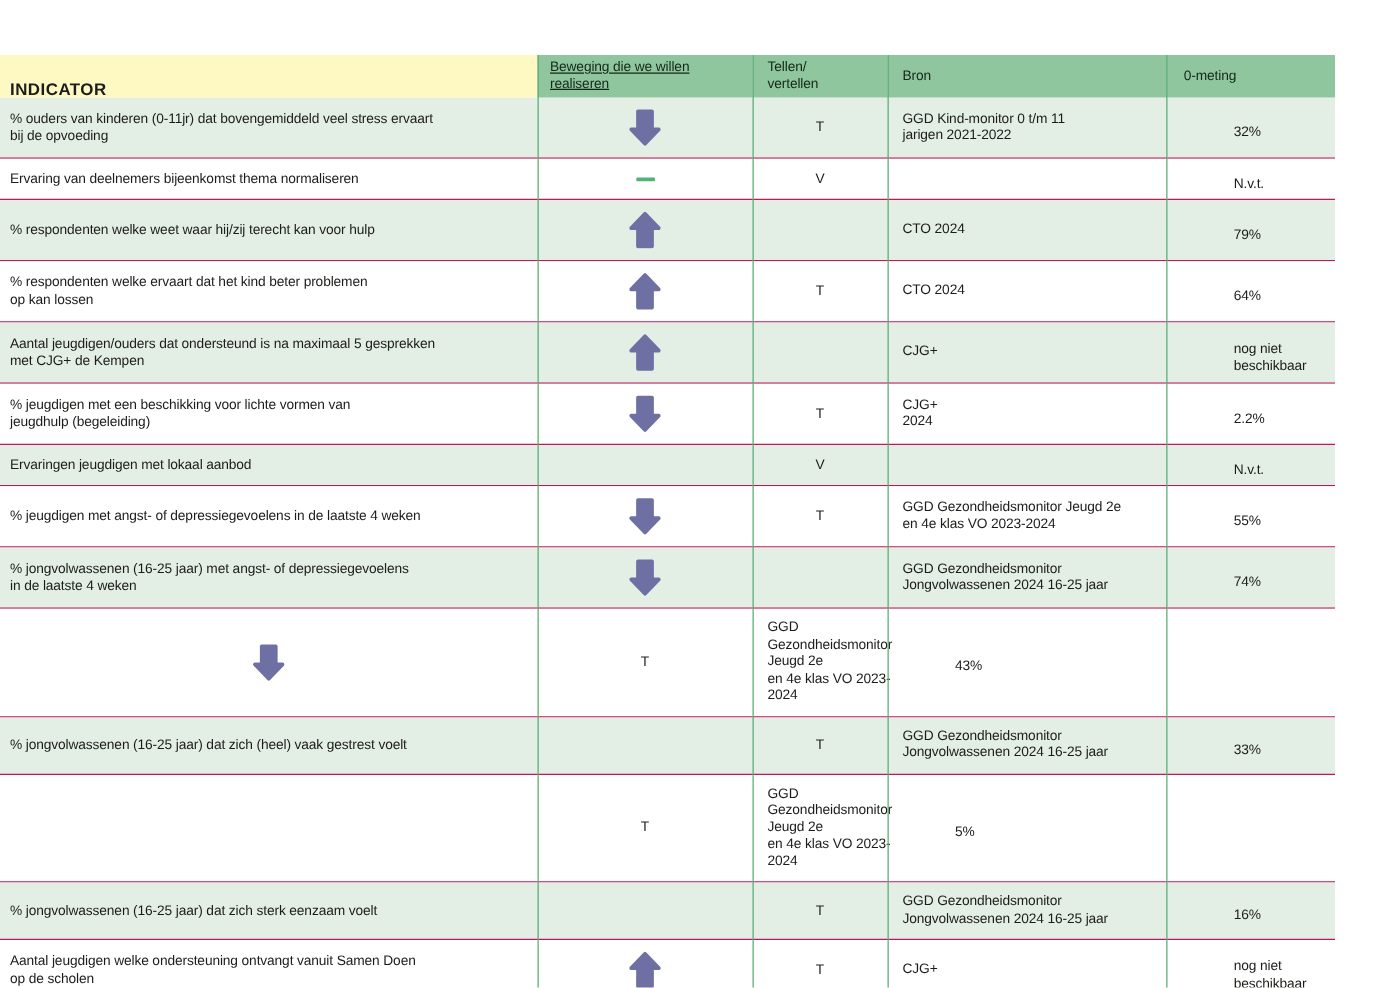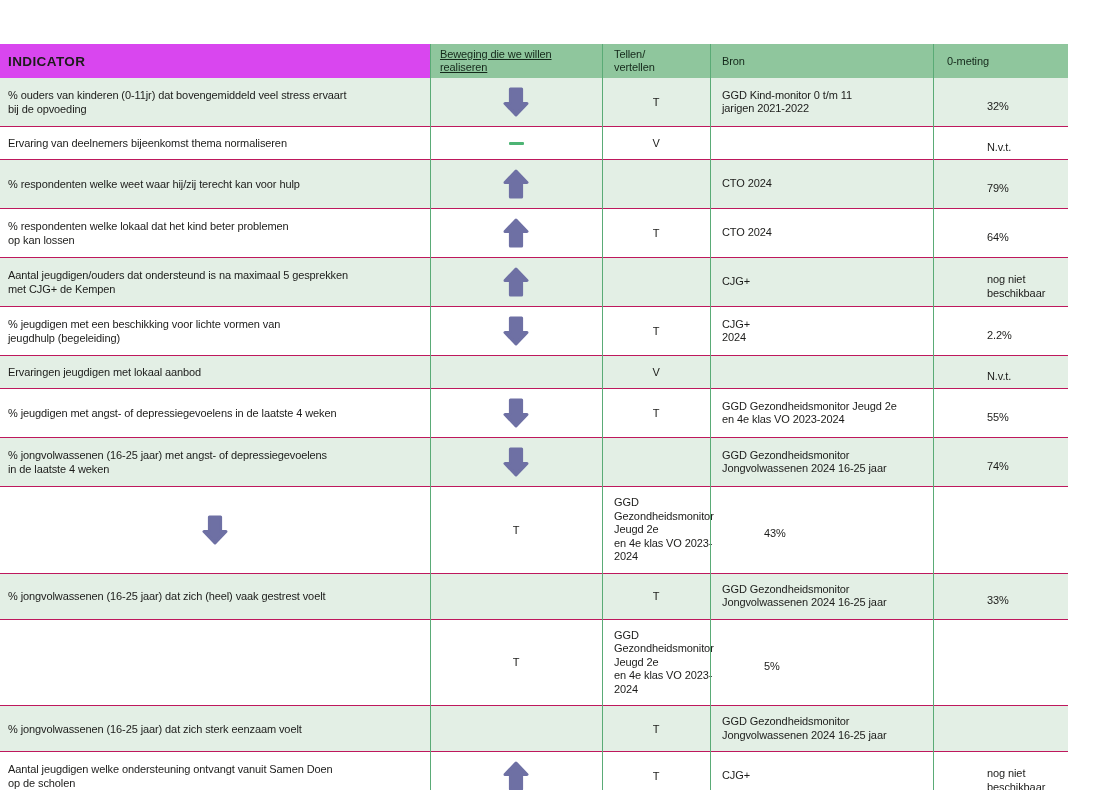--- a/index.html
+++ b/index.html
@@ -13,21 +13,21 @@
     --text:#1c1c1a;
   }
   .table-wrap{position:relative;width:1068px;margin:44px 0 0 0;padding-bottom:8px;}
   .vline{position:absolute;top:0;bottom:0;width:1px;background:var(--line-green);z-index:5;}
   .vline.v1{left:430px}.vline.v2{left:602px}.vline.v3{left:710px}.vline.v4{left:933px}
 
   .grid-row{display:grid;grid-template-columns:430px 172px 108px 223px 135px;}
 
   .header-row{height:34px;}
   .header-row .hcell{background:var(--header-green);display:flex;align-items:center;font-size:11px;line-height:13px;letter-spacing:-0.1px;white-space:pre-line;color:#14281a;}
-  .header-row .hcell.ind{background:#d946ef;color:var(--text);}
+  .header-row .hcell.ind{background:#fef9c3;color:var(--text);align-items:flex-end;}
   .hcell.ind .title{font-size:13.5px;font-weight:bold;letter-spacing:0.4px;padding-left:8px;}
   .hcell.mov{padding-left:10px;text-decoration:underline;}
   .hcell.tell{padding-left:12px;}
   .hcell.bron{padding-left:12px;}
   .hcell.nul{padding-left:14px;}
 
   .row{border-bottom:1px solid #be185d;}
   .row:nth-child(odd){background:var(--row-green);}
   .row:nth-child(even){background:#ffffff;}
   .cell{display:flex;align-items:center;font-size:11px;line-height:14px;letter-spacing:-0.1px;}
@@ -94,21 +94,21 @@
           <svg class="arrow up" width="26" height="30" viewBox="0 0 26 30">
             <path d="M13 2 L24 13.5 H18.6 V28 H7.4 V13.5 H2 Z" fill="var(--arrow-purple)" stroke="var(--arrow-purple)" stroke-width="3" stroke-linejoin="round"></path>
           </svg>
         </div>
     <div class="cell c-tell"></div>
     <div class="cell c-bron">CTO 2024</div>
     <div class="cell c-nul">79%</div>
   </div>
 
   <div class="grid-row row">
-    <div class="cell c-ind">% respondenten welke lokaal dat het kind beter problemen
+    <div class="cell c-ind">% respondenten welke ervaart dat het kind beter problemen
 op kan lossen</div>
     <div class="cell c-mov">
           <svg class="arrow up" width="26" height="30" viewBox="0 0 26 30">
             <path d="M13 2 L24 13.5 H18.6 V28 H7.4 V13.5 H2 Z" fill="var(--arrow-purple)" stroke="var(--arrow-purple)" stroke-width="3" stroke-linejoin="round"></path>
           </svg>
         </div>
     <div class="cell c-tell">T</div>
     <div class="cell c-bron">CTO 2024</div>
     <div class="cell c-nul">64%</div>
   </div>
@@ -203,20 +203,21 @@
 en 4e klas VO 2023-2024</div>
     <div class="cell c-nul">5%</div>
   </div>
 
   <div class="grid-row row">
     <div class="cell c-ind">% jongvolwassenen (16-25 jaar) dat zich sterk eenzaam voelt</div>
     <div class="cell c-mov"></div>
     <div class="cell c-tell">T</div>
     <div class="cell c-bron">GGD Gezondheidsmonitor
 Jongvolwassenen 2024 16-25 jaar</div>
+    <div class="cell c-nul">16%</div>
   </div>
 
   <div class="grid-row row">
     <div class="cell c-ind">Aantal jeugdigen welke ondersteuning ontvangt vanuit Samen Doen
 op de scholen</div>
     <div class="cell c-mov">
           <svg class="arrow up" width="26" height="30" viewBox="0 0 26 30">
             <path d="M13 2 L24 13.5 H18.6 V28 H7.4 V13.5 H2 Z" fill="var(--arrow-purple)" stroke="var(--arrow-purple)" stroke-width="3" stroke-linejoin="round"></path>
           </svg>
         </div>

